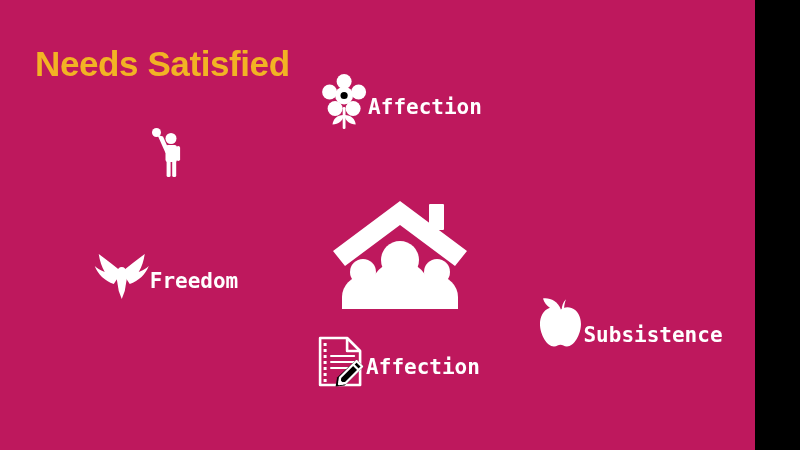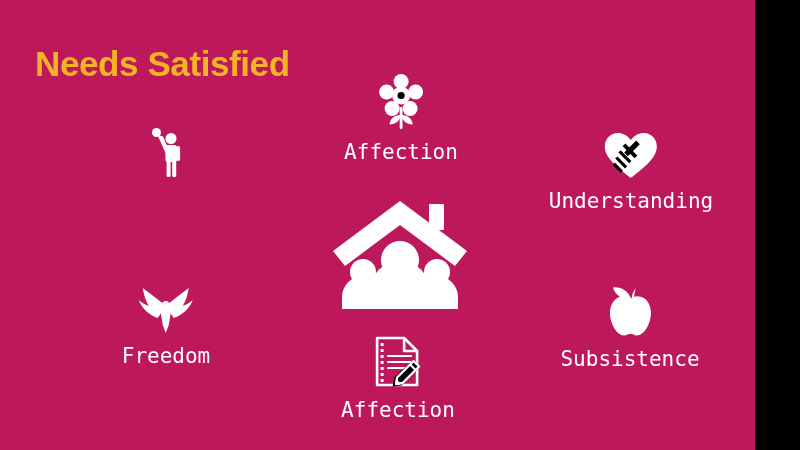--- a/index.html
+++ b/index.html
@@ -26,24 +26,25 @@
     font-size: 35px;
     line-height: 42px;
     letter-spacing: -0.4px;
     color: #F2B324;
     white-space: nowrap;
   }
   
   .need {
     position: absolute;
     display: flex;
-    flex-direction: column;
+    flex-direction: row;
     align-items: center;
     justify-content: flex-start;
     transform: translateX(-50%);
+    font-weight: bold;
   }
   .need .icon {
     display: block;
     line-height: 0;
   }
   .need .icon svg {
     display: block;
     fill: #FFFFFF;
   }
   .need .label {
@@ -52,23 +53,23 @@
     font-size: 21px;
     line-height: 26px;
     color: #FFFFFF;
     white-space: nowrap;
     letter-spacing: 0px;
   }
   
   #need-participation { left: 168px; top: 128px; }
   #need-affection     { left: 401px; top: 74px;  }
   #need-understanding { left: 631px; top: 131px; }
-  #need-freedom       { left: 166px; top: 286px; justify-content: flex-end; }
+  #need-freedom       { left: 166px; top: 252px; justify-content: flex-end; }
   #need-creation      { left: 398px; top: 336px; }
-  #need-subsistence   { left: 630px; top: 285px; }
+  #need-subsistence   { left: 630px; top: 296px; align-items: flex-end; }
 
   
   #center-family {
     position: absolute;
     left: 400px;
     top: 196px;
     transform: translateX(-50%);
     line-height: 0;
   }
   #center-family svg { display: block; fill: #FFFFFF; }
@@ -133,38 +134,20 @@
 
         <rect x="22.6" y="33" width="2.8" height="22" rx="1.2"></rect>
 
         <path d="M23.4 41 C17 41 13 45 12.4 50.5 C18.5 50 22.6 47 23.4 42.2 Z"></path>
         <path d="M24.6 41 C31 41 35 45 35.6 50.5 C29.5 50 25.4 47 24.6 42.2 Z"></path>
       </svg>
     </span>
     <span class="label">Affection</span>
   </div>
 
-  <div class="need" id="need-understanding">
-    <span class="icon">
-      <svg width="54" height="48" viewBox="0 0 54 48" aria-hidden="true">
-
-        <path d="M27 47 C9 33 1 25 1 15.5 C1 7.5 7 2 14 2 C19 2 23.5 4.6 27 9
-                 C30.5 4.6 35 2 40 2 C47 2 53 7.5 53 15.5 C53 25 45 33 27 47 Z"></path>
-
-        <g fill="#000000">
-          <path d="M21.5 12.5 L33.5 24.5 L30.8 27.2 L18.8 15.2 Z"></path>
-          <path d="M16.8 19.2 L27.6 30 L25.4 32.2 L14.6 21.4 Z"></path>
-          <path d="M13.6 25.4 L23.4 35.2 L21.2 37.4 L11.4 27.6 Z"></path>
-          <path d="M11.0 31.6 L19.2 39.8 L17.0 42.0 L8.8 33.8 Z"></path>
-          <path d="M32.4 9.6 L36.0 13.2 L24.0 25.2 L20.4 21.6 Z"></path>
-        </g>
-      </svg>
-    </span>
-    <span class="label">Understanding</span>
-  </div>
 
   <div class="need" id="need-freedom">
     <span class="icon">
       <svg width="56" height="48" viewBox="0 0 56 48" aria-hidden="true">
 
         <path d="M28 20 C21 14 13 8 5 2 C6 9 8 15 11 20 C6 18 3 16 1 14
                  C4 22 11 29 20 32 Z"></path>
 
         <path d="M28 20 C35 14 43 8 51 2 C50 9 48 15 45 20 C50 18 53 16 55 14
                  C52 22 45 29 36 32 Z"></path>

